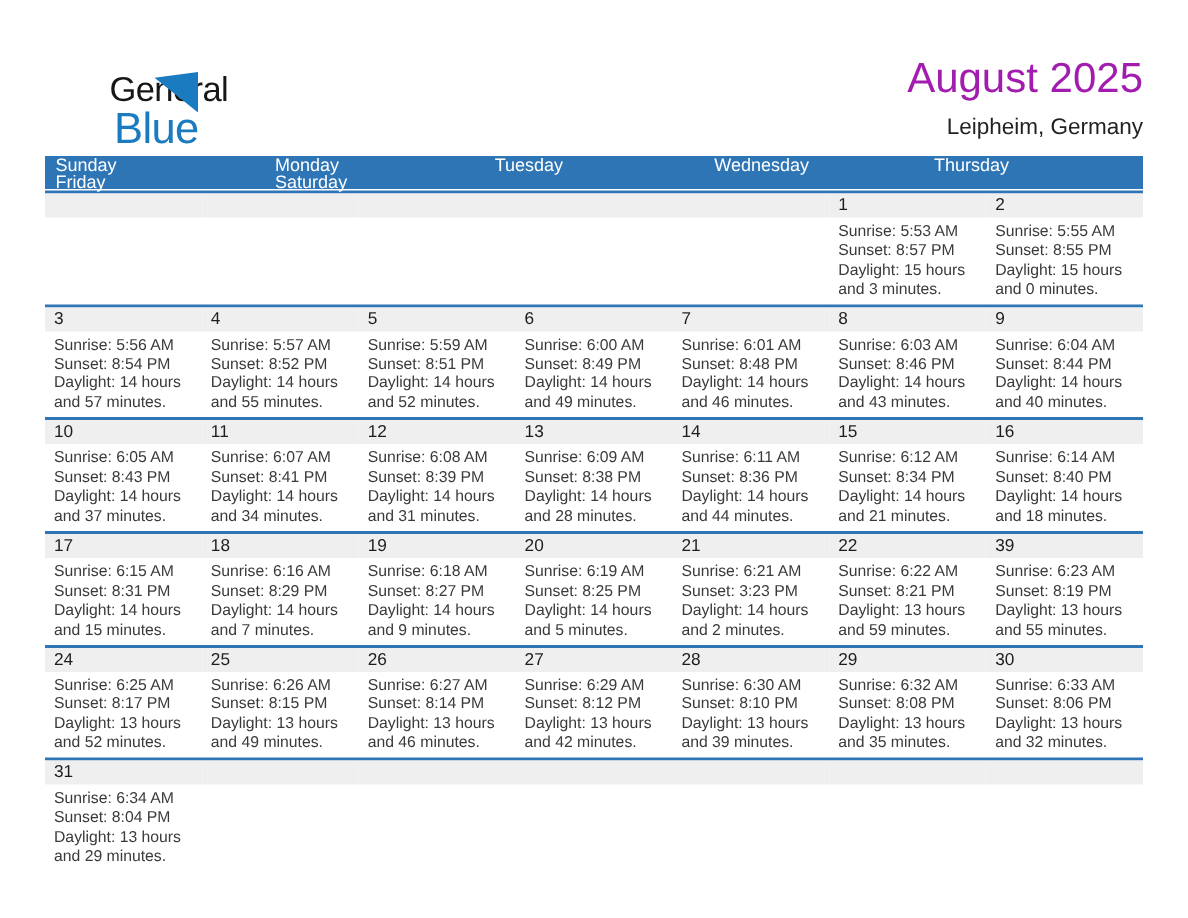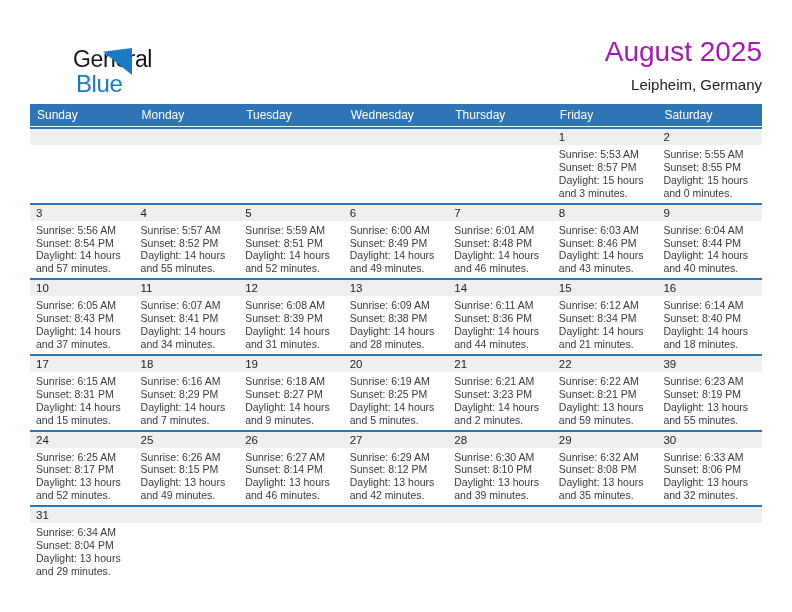--- a/index.html
+++ b/index.html
@@ -11,29 +11,29 @@
   }
   *{box-sizing:border-box;margin:0;padding:0;}
   html,body{width:792px;height:612px;background:#fff;font-family:"Liberation Sans",sans-serif;}
   .page{position:relative;width:792px;height:612px;background:#fff;overflow:hidden;}
 
   
   .logo{position:absolute;left:30px;top:44px;width:120px;height:56px;}
   .logo-general{position:absolute;left:3px;top:2px;font-size:23px;letter-spacing:-0.4px;color:#161616;margin-left:40px;}
   .logo-tri{position:absolute;left:73px;top:4px;width:29px;height:27px;background:var(--logo-blue);
     clip-path:polygon(0 14%,100% 0,100% 100%);}
-  .logo-blue{position:absolute;left:46px;top:26px;font-size:24px;letter-spacing:-0.4px;color:var(--logo-blue);text-align:center;}
+  .logo-blue{position:absolute;left:46px;top:26px;font-size:29px;letter-spacing:-0.4px;color:var(--logo-blue);text-align:center;}
 
   
   .title{position:absolute;right:30px;top:36px;font-size:28px;color:#a21caf;text-align:right;}
   .subtitle{position:absolute;right:30px;top:76px;font-size:15px;color:#222;text-align:left;}
 
   
   .calendar{position:absolute;left:30px;top:104px;width:732px;}
-  .cal-header{display:grid;grid-template-columns:repeat(7,1fr);background:var(--blue);height:22px;align-items:center;}
+  .cal-header{display:grid;grid-template-columns:repeat(5,1fr);background:var(--blue);height:22px;align-items:center;}
   .wd{color:#fff;font-size:12px;padding-left:7px;white-space:nowrap;overflow:hidden;}
   .week{display:grid;grid-template-columns:repeat(7,1fr);border-top:2px solid var(--blue);}
   .week:first-child{border-top:none;margin-top:1px;border-top:2px solid var(--blue);}
   .cell{min-height:70px;}
   .day-num{background:var(--gray-band);height:16px;line-height:16px;padding-left:6px;font-size:11.5px;color:var(--text-dark);}
   .details{padding:3px 2px 3px 6px;font-size:10.5px;line-height:12.9px;color:var(--text-detail);}
   .line{white-space:nowrap;}
 </style>
 </head>
 <body>

